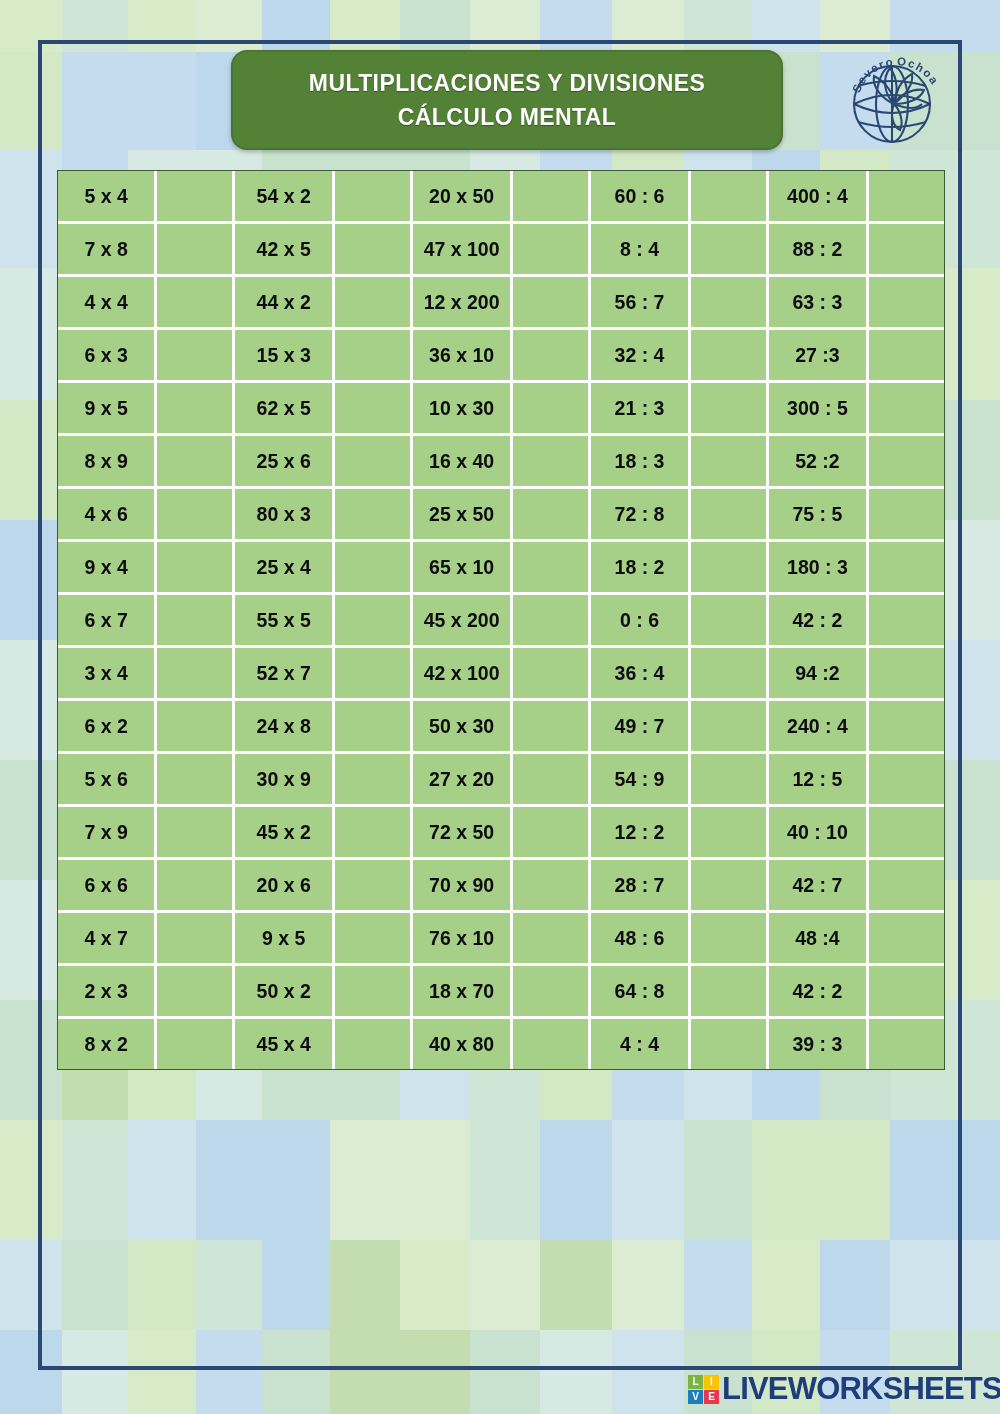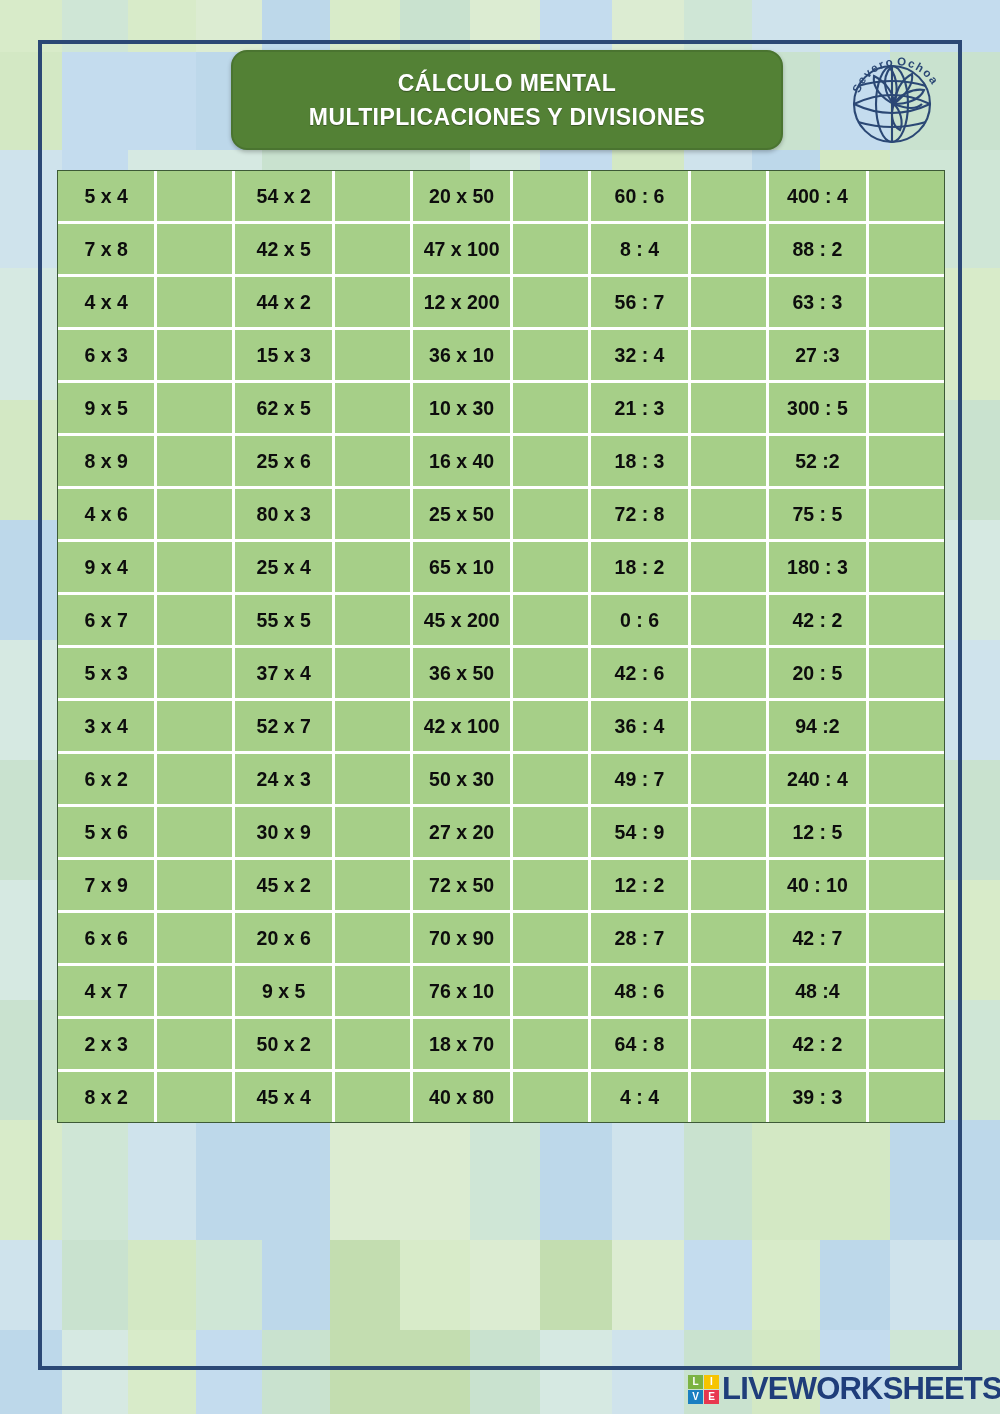--- a/index.html
+++ b/index.html
@@ -330,22 +330,22 @@
     <div class="bgcell" style="left: 612px; top: 1330px; width: 72px; height: 84px; background: rgb(207, 227, 236);"></div>
     <div class="bgcell" style="left: 684px; top: 1330px; width: 68px; height: 84px; background: rgb(201, 226, 207);"></div>
     <div class="bgcell" style="left: 752px; top: 1330px; width: 68px; height: 84px; background: rgb(211, 232, 196);"></div>
     <div class="bgcell" style="left: 820px; top: 1330px; width: 70px; height: 84px; background: rgb(196, 220, 238);"></div>
     <div class="bgcell" style="left: 890px; top: 1330px; width: 110px; height: 84px; background: rgb(207, 230, 214);"></div>
   </div>
 
 <div id="sheet-frame"></div>
 
 <div id="title-banner">
+  <div class="tline">MULTIPLICACIONES Y DIVISIONES</div>
   <div class="tline">CÁLCULO MENTAL</div>
-  <div class="tline">MULTIPLICACIONES Y DIVISIONES</div>
 </div>
 
 <div id="school-logo">
   <svg viewBox="0 0 108 112" width="108" height="112">
     <defs>
       <path id="arcTop" d="M 18,58 A 40,40 0 0 1 96,52" fill="none"></path>
     </defs>
     <g stroke="#2b4875" fill="none" stroke-width="2.1">
       <circle cx="52" cy="62" r="38"></circle>
       <ellipse cx="52" cy="62" rx="16" ry="38"></ellipse>
@@ -476,47 +476,35 @@
         <td class="q-cell">55 x 5</td>
         <td class="a-cell"></td>
         <td class="q-cell">45 x 200</td>
         <td class="a-cell"></td>
         <td class="q-cell">0 : 6</td>
         <td class="a-cell"></td>
         <td class="q-cell">42 : 2</td>
         <td class="a-cell"></td>
       </tr>
       <tr>
-        <td class="q-cell">5 x 3</td>
-        <td class="a-cell"></td>
-        <td class="q-cell">37 x 4</td>
-        <td class="a-cell"></td>
-        <td class="q-cell">36 x 50</td>
-        <td class="a-cell"></td>
-        <td class="q-cell">42 : 6</td>
-        <td class="a-cell"></td>
-        <td class="q-cell">20 : 5</td>
-        <td class="a-cell"></td>
-      </tr>
-      <tr>
         <td class="q-cell">3 x 4</td>
         <td class="a-cell"></td>
         <td class="q-cell">52 x 7</td>
         <td class="a-cell"></td>
         <td class="q-cell">42 x 100</td>
         <td class="a-cell"></td>
         <td class="q-cell">36 : 4</td>
         <td class="a-cell"></td>
         <td class="q-cell">94 :2</td>
         <td class="a-cell"></td>
       </tr>
       <tr>
         <td class="q-cell">6 x 2</td>
         <td class="a-cell"></td>
-        <td class="q-cell">24 x 3</td>
+        <td class="q-cell">24 x 8</td>
         <td class="a-cell"></td>
         <td class="q-cell">50 x 30</td>
         <td class="a-cell"></td>
         <td class="q-cell">49 : 7</td>
         <td class="a-cell"></td>
         <td class="q-cell">240 : 4</td>
         <td class="a-cell"></td>
       </tr>
       <tr>
         <td class="q-cell">5 x 6</td>

